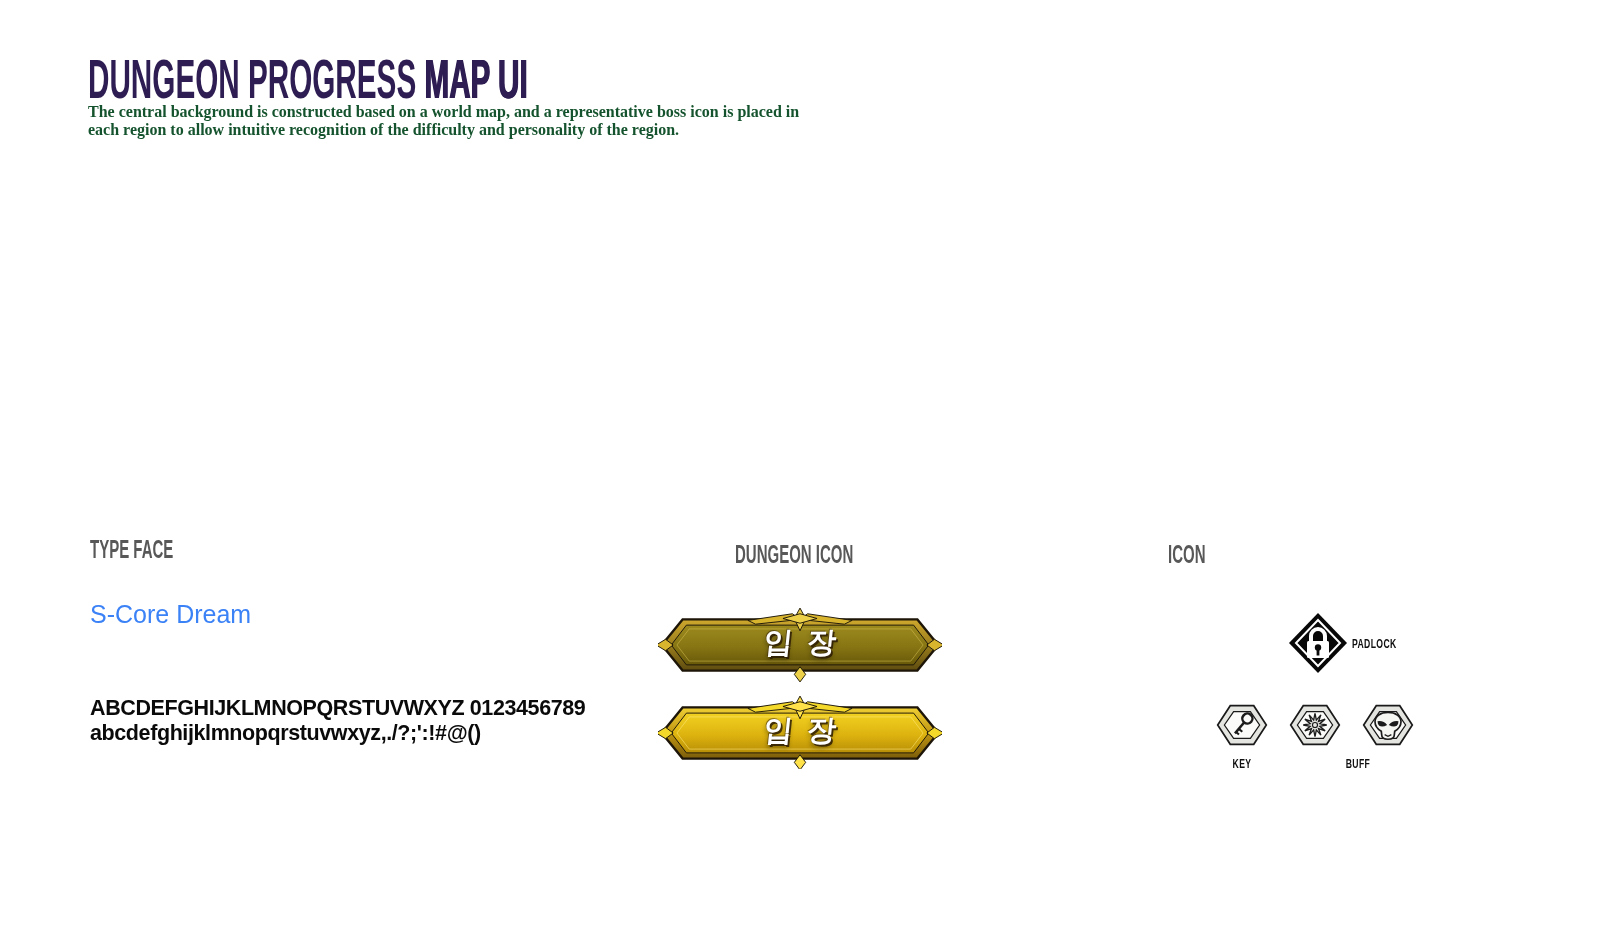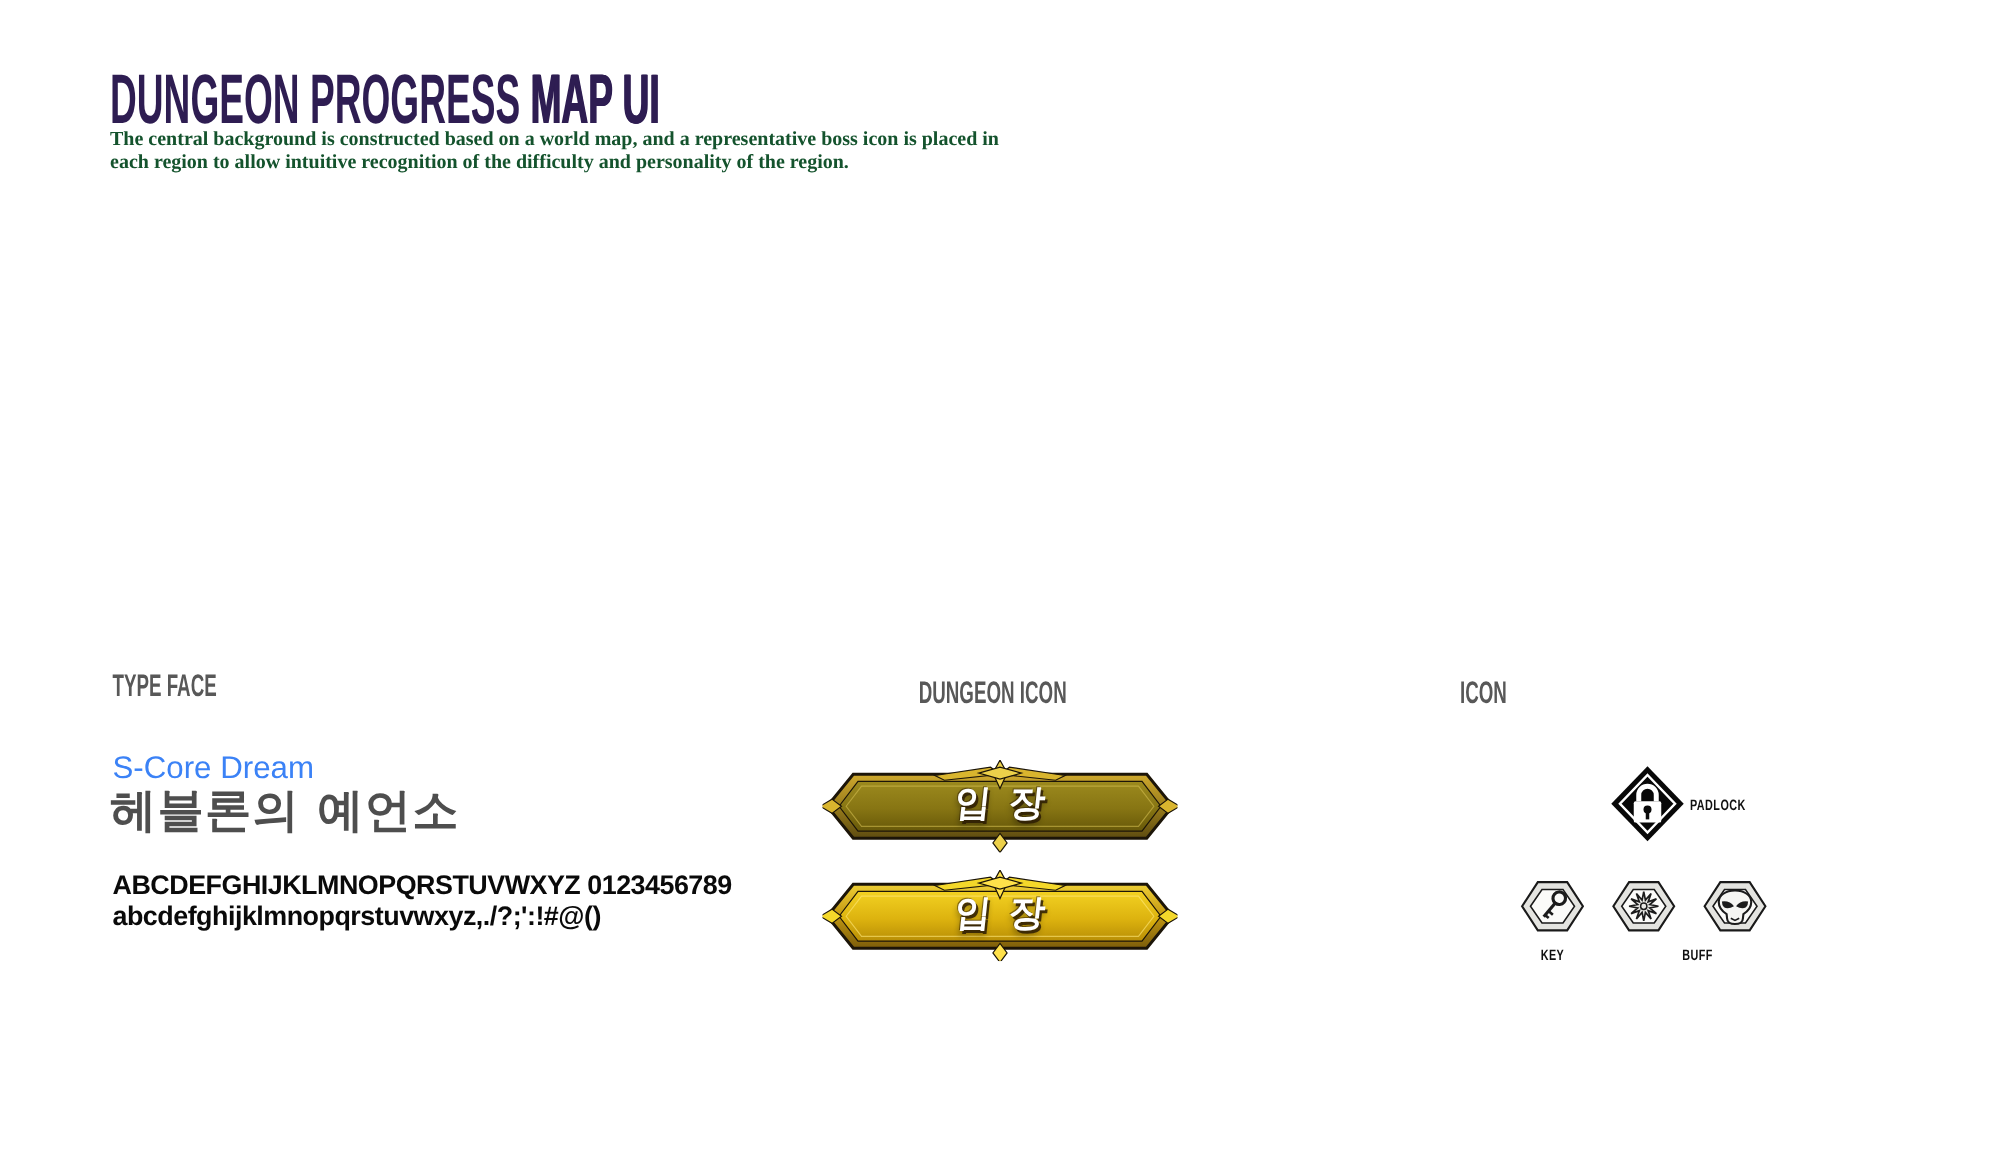--- a/index.html
+++ b/index.html
@@ -78,21 +78,20 @@
 <body>
 
 <div class="canvas">
 
   <h1 class="abs display page-title"><span>DUNGEON PROGRESS</span><span>&nbsp;</span><span class="title-heavy">MAP UI</span></h1>
 
   <p class="abs serif-copy description">The central background is constructed based on a world map, and a representative boss icon is placed in each region to allow intuitive recognition of the difficulty and personality of the region.</p>
 
   <h2 class="abs display section-header hdr-typeface">TYPE FACE</h2>
   <div class="abs font-name">S-Core Dream</div>
-  <div class="abs korean-sample">헤블론의 예언소</div>
   <div class="abs glyph-line glyph-upper">ABCDEFGHIJKLMNOPQRSTUVWXYZ 0123456789</div>
   <div class="abs glyph-line glyph-lower">abcdefghijklmnopqrstuvwxyz,./?;':!#@()</div>
   <div class="abs serif-copy note">
   </div>
 
   <h2 class="abs display section-header hdr-dungeon">DUNGEON ICON</h2>
 
   <div class="abs banner banner-1">
     <svg viewBox="0 0 300 78">
       <defs>

